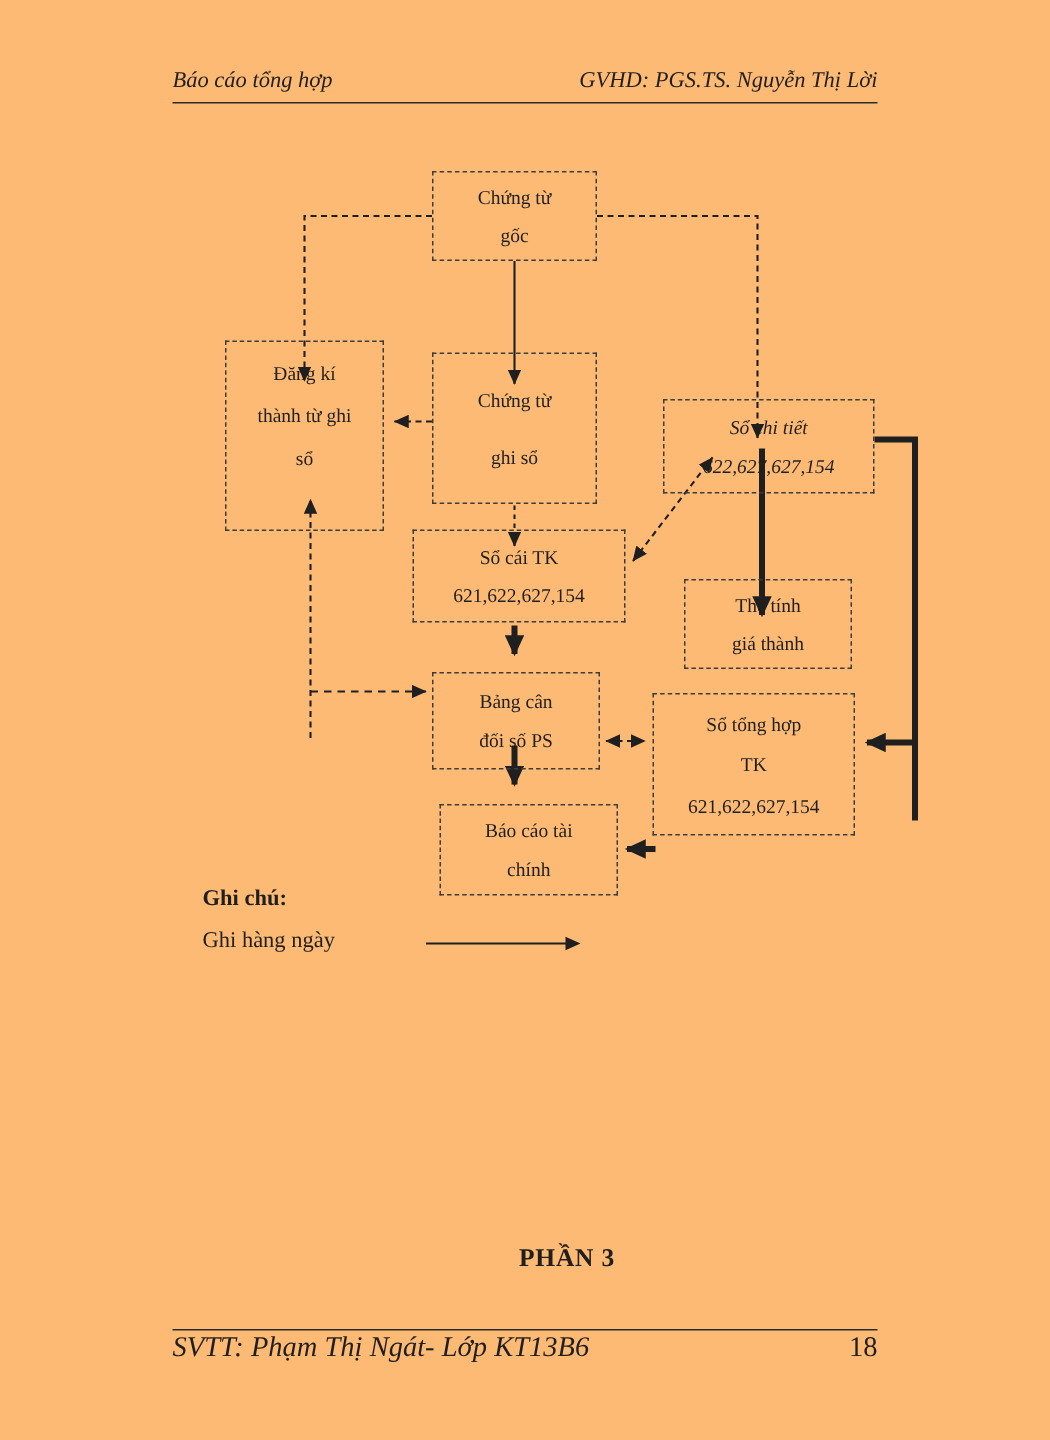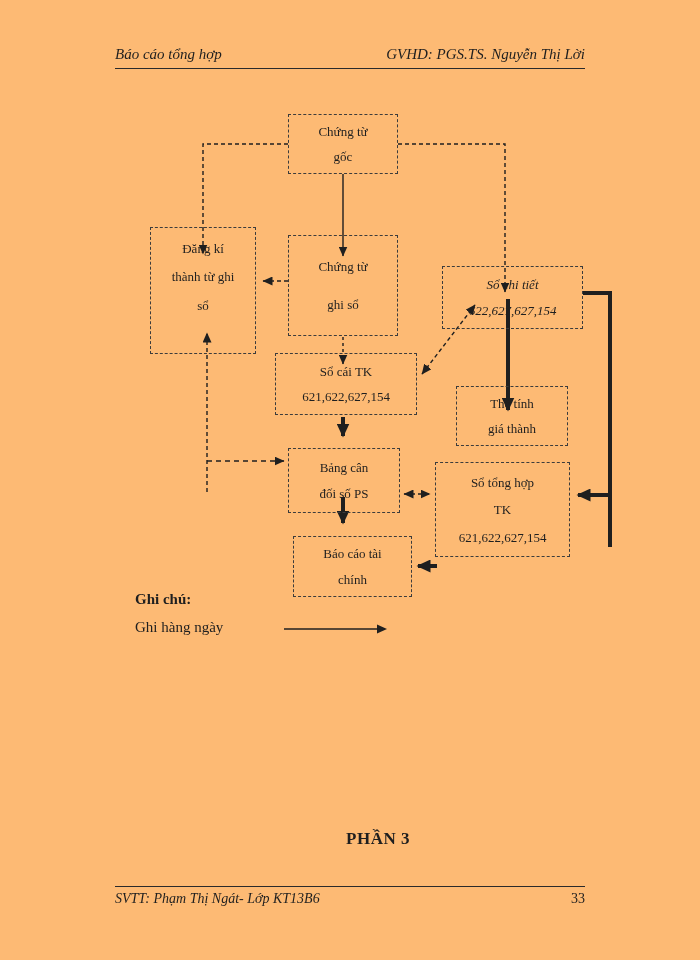--- a/index.html
+++ b/index.html
@@ -15,21 +15,21 @@
   
   #header{
     position:absolute;left:115px;top:44px;width:470px;
     display:flex;justify-content:space-between;align-items:flex-end;
     font-style:italic;font-size:15px;line-height:20px;
     border-bottom:1.5px solid #2a2a2a;padding-bottom:4px;
   }
   #footer{
     position:absolute;left:115px;top:886px;width:470px;
     display:flex;justify-content:space-between;align-items:flex-start;
-    font-size:14px;line-height:19px;
+    font-size:19px;line-height:19px;
     border-top:1.5px solid #2a2a2a;padding-top:2px;
   }
   #footer .ft-left{font-style:italic;}
   
   .dbox{
     position:absolute;
     border:1.4px dashed #3c3c3c;
     background:transparent;
     display:flex;flex-direction:column;align-items:center;justify-content:space-evenly;
     text-align:right;font-size:13px;line-height:17px;
@@ -143,16 +143,16 @@
         <line x1="1" y1="7" x2="95" y2="7" stroke="#1f1f1f" stroke-width="1.4"></line>
         <polygon points="94,2.5 104,7 94,11.5" fill="#1f1f1f"></polygon>
       </svg>
     </div>
   </div>
 
   <div id="section-title">PHẦN 3</div>
 
   <div id="footer">
     <span class="ft-left">SVTT: Phạm Thị Ngát- Lớp KT13B6</span>
-    <span class="ft-right">33</span>
+    <span class="ft-right">18</span>
   </div>
 
 </div>
 
 </body></html>

